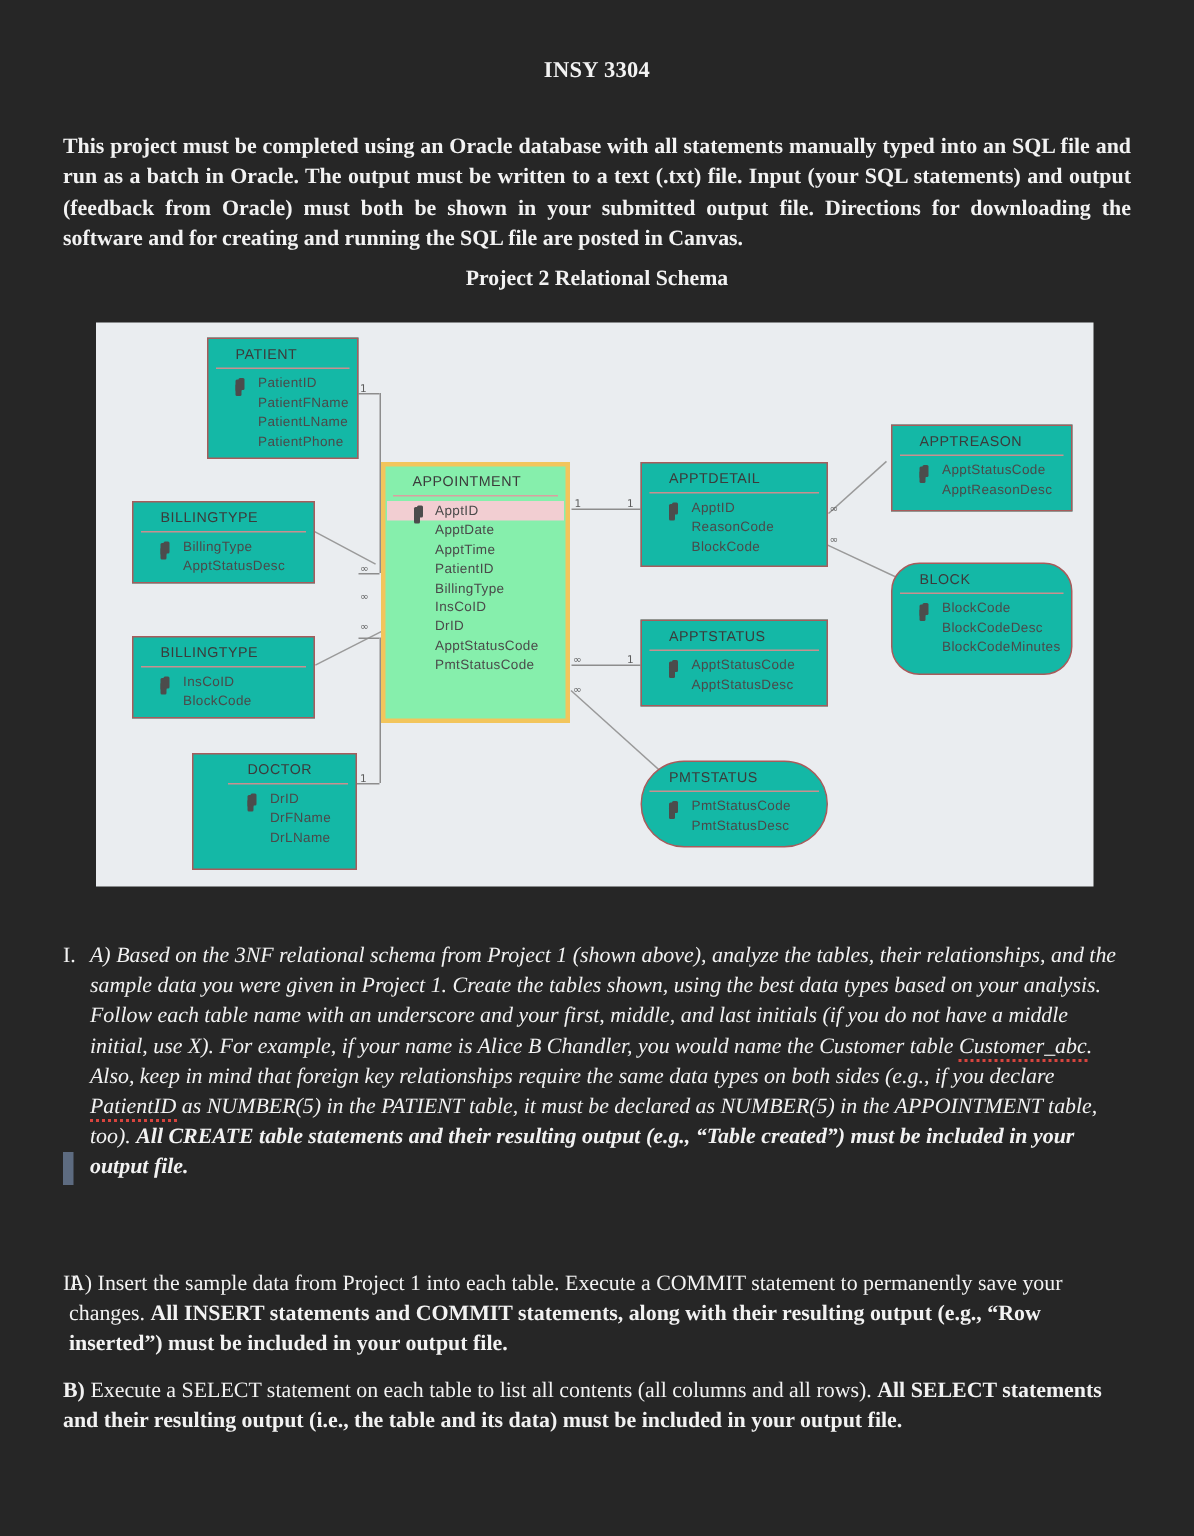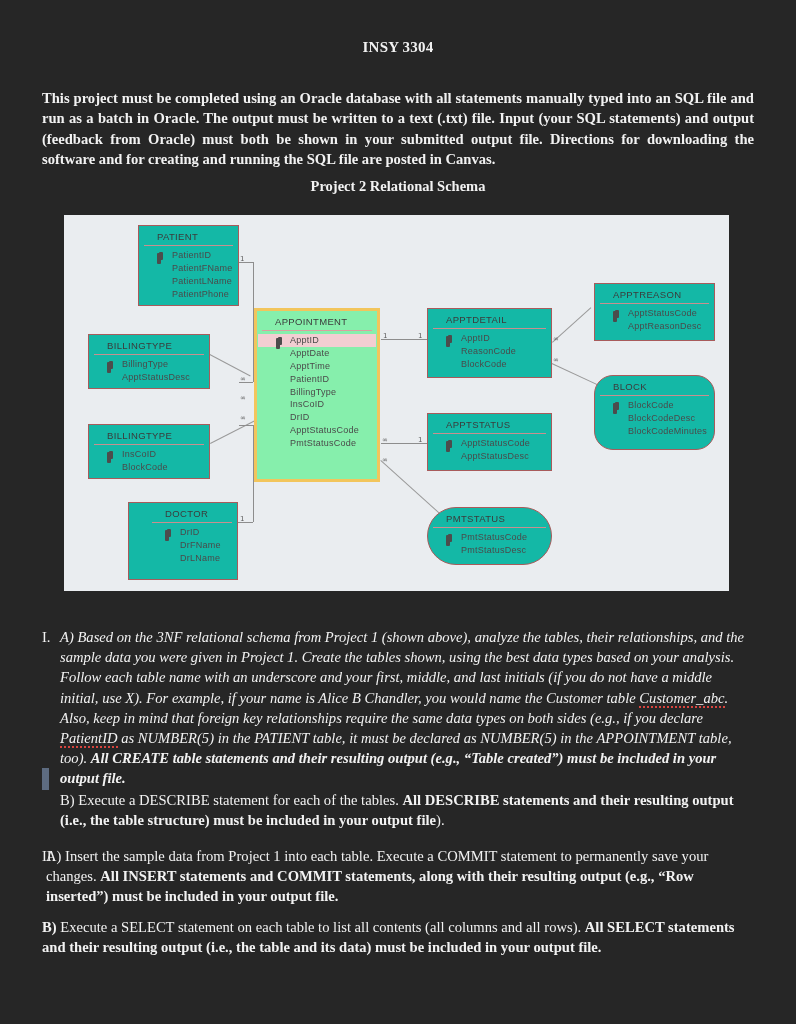--- a/index.html
+++ b/index.html
@@ -261,24 +261,20 @@
   </div>
 
   <div class="num" style="left:42px;top:627px;">I.</div>
   <div class="body" style="left:60px;top:627px;width:694px;font-style:italic;">
     <span>A)</span>
     <span>Based on the 3NF relational schema from Project 1 (shown above), analyze the tables, their relationships, and the sample data you were given in Project 1.  Create the tables shown, using the best data types based on your analysis.  Follow each table name with an underscore and your first, middle, and last initials (if you do not have a middle initial, use X).  For example, if your name is Alice B Chandler, you would name the Customer table </span><span class="sp">Customer_abc</span><span>.  Also, keep in mind that foreign key relationships require the same data types on both sides (e.g., if you declare </span><span class="sp">PatientID</span><span> as NUMBER(5) in the PATIENT table, it must be declared as NUMBER(5) in the APPOINTMENT table, too).  </span><b>All CREATE table statements and their resulting output (e.g., “Table created”) must be included in your output file.</b>
   </div>
 
   <div id="changebar"></div>
 
-  <div class="body" style="left:60px;top:790px;width:694px;">
-    <span>B)</span>
-    <span>Execute a DESCRIBE statement for each of the tables.  </span><b>All DESCRIBE statements and their resulting output (i.e., the table structure) must be included in your output file</b><span>).</span>
-  </div>
 
   <div class="num" style="left:42px;top:846px;">II.</div>
   <div class="body" style="left:46px;top:846px;width:691px;">
     <span>A)</span>
     <span>Insert the sample data from Project 1 into each table. Execute a COMMIT statement to permanently save your changes. </span><b>All INSERT statements and COMMIT statements, along with their resulting output (e.g., “Row inserted”) must be included in your output file.</b>
   </div>
 
   <div class="body" style="left:42px;top:917px;width:712px;">
     <b>B)</b>
     <span>Execute a SELECT statement on each table to list all contents (all columns and all rows).  </span><b>All SELECT statements and their resulting output (i.e., the table and its data) must be included in your output file.</b>

